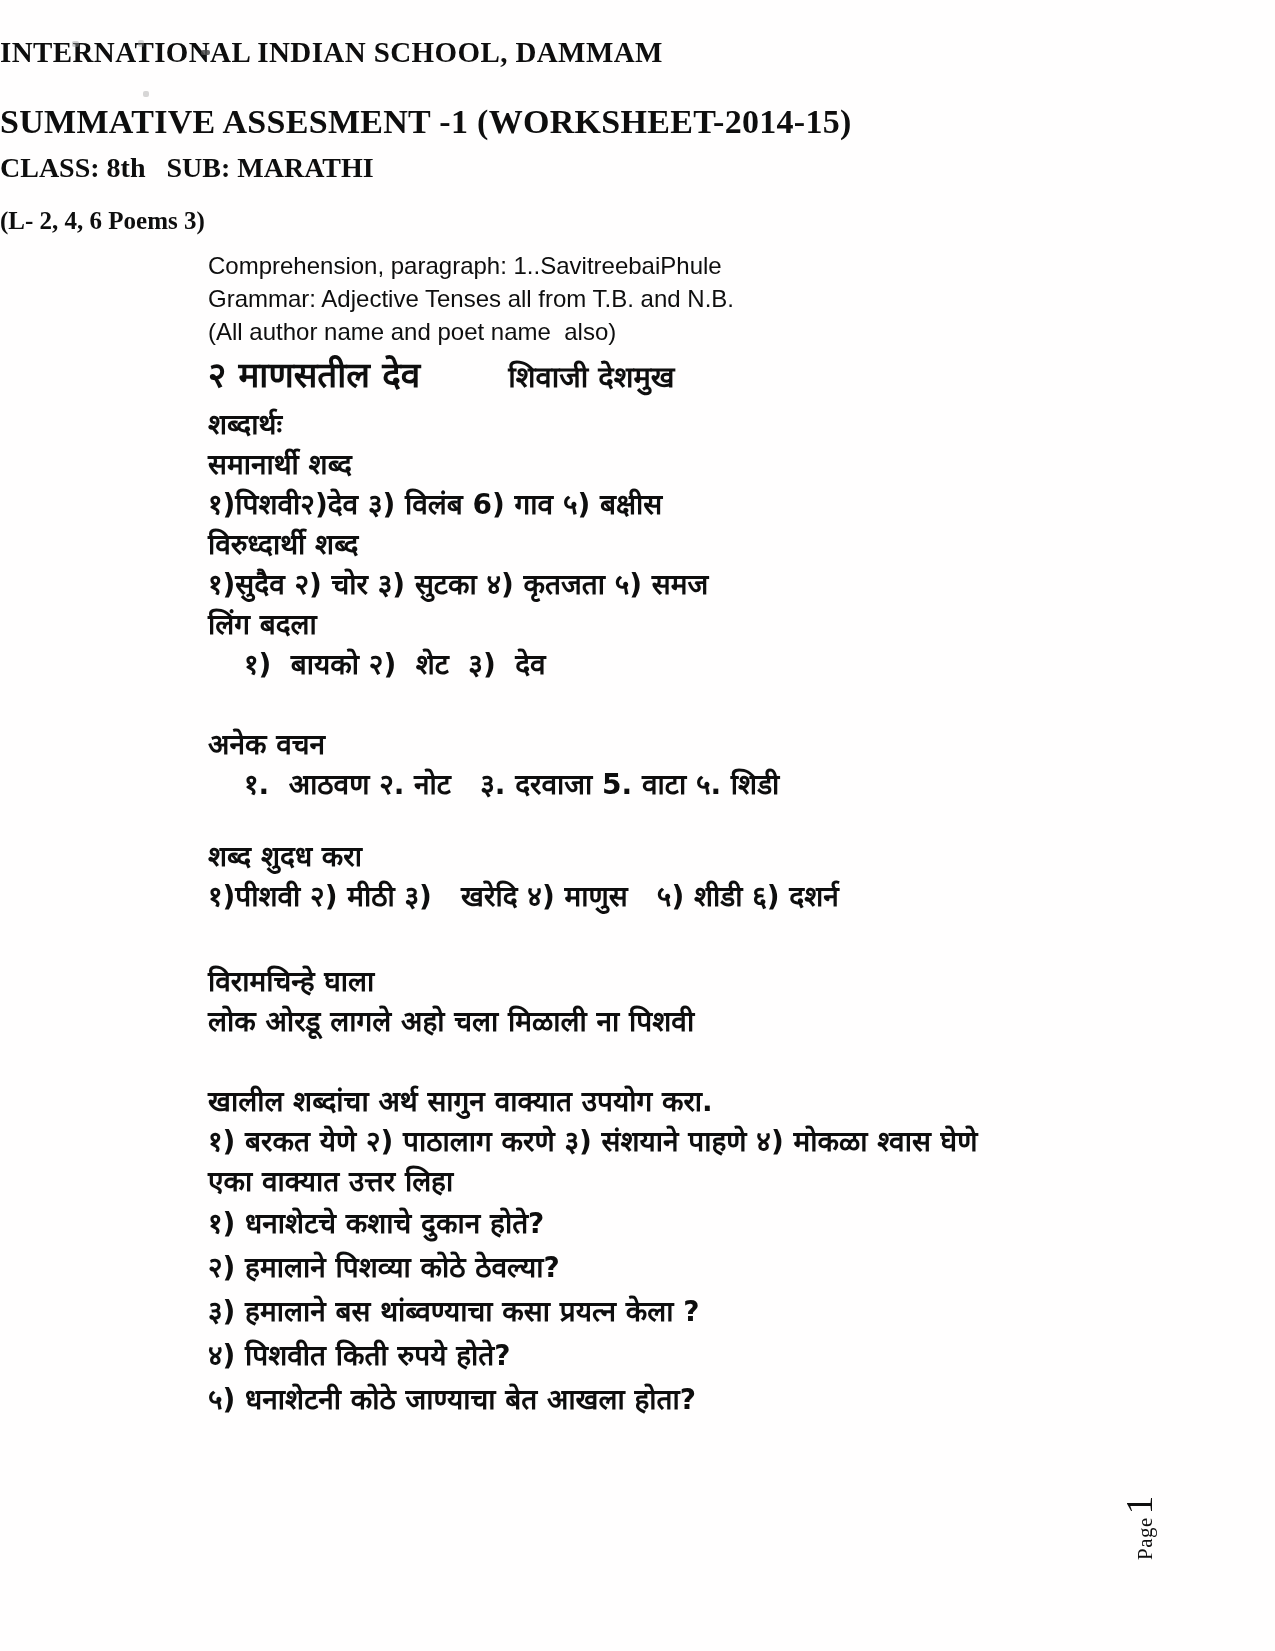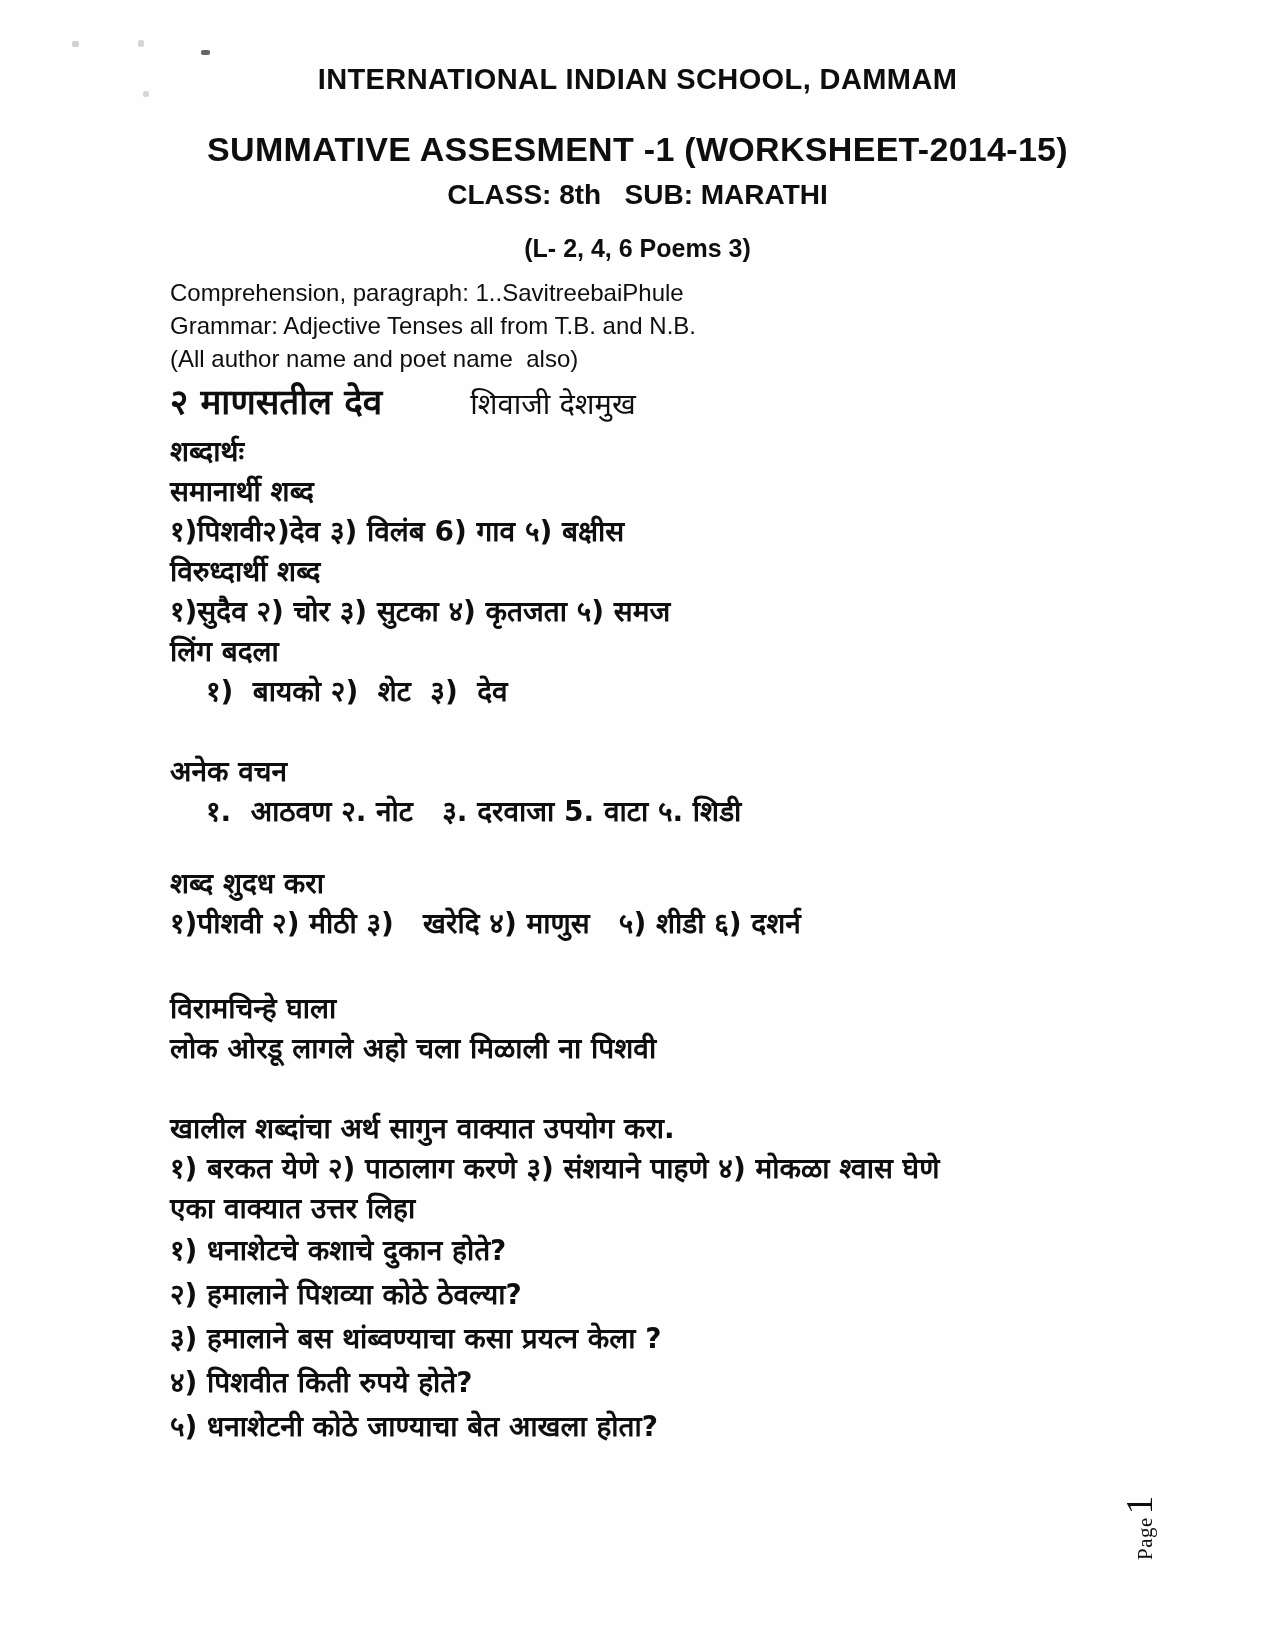--- a/index.html
+++ b/index.html
@@ -5,36 +5,36 @@
   * { margin:0; padding:0; box-sizing:border-box; }
   html,body { background:#ffffff; }
   .page {
     position:relative;
     width:1275px; height:1651px;
     background:#fffefe;
     color:#0e0e0e;
     font-family:"Liberation Sans", sans-serif;
     overflow:hidden;
   }
-  .header { text-align:center; padding-top:63px; }
+  .header { text-align:left; padding-top:36px;font-family:Liberation Serif, serif; }
   .t1 { font-size:29px; font-weight:bold; line-height:32px; letter-spacing:0.4px; white-space:pre-wrap; }
   .t2 { font-size:34px; font-weight:bold; line-height:32px; margin-top:38px; letter-spacing:0.3px; white-space:pre-wrap; }
   .t3 { font-size:28px; font-weight:bold; line-height:32px; margin-top:14px; white-space:pre-wrap; }
   .t4 { font-size:25px; font-weight:bold; line-height:30px; margin-top:22px; white-space:pre-wrap; }
-  .content { padding-left:170px; padding-right:140px; }
+  .content { padding-left:170px; padding-right:140px;margin-left:38px; }
   .en { font-size:24px; line-height:33px; white-space:pre-wrap; }
   .en.first { margin-top:13px; }
   .mr {
     font-family:"DejaVu Sans", sans-serif;
     font-size:28px; font-weight:600; line-height:40px;
     white-space:pre-wrap;
   }
   .lesson-row { margin-top:4px; line-height:46px; }
   .lesson-title { font-size:35px; font-weight:700; font-family:"DejaVu Sans", sans-serif; white-space:pre-wrap; }
-  .lesson-author { font-size:29px; font-weight:400; font-family:"DejaVu Sans", sans-serif; margin-left:88px; white-space:pre-wrap; }
+  .lesson-author { font-size:29px; font-weight:700; font-family:"DejaVu Sans", sans-serif; margin-left:88px; white-space:pre-wrap; }
   .indent { padding-left:36px; }
   .gap40 { margin-top:40px; }
   .gap32 { margin-top:32px; }
   .gap45 { margin-top:45px; }
   .q { line-height:44px; }
   .page-num {
     position:absolute; left:1118px; top:1560px;
     width:140px; height:44px;
     transform:rotate(-90deg); transform-origin:left top;
     font-family:"Liberation Serif", serif;

